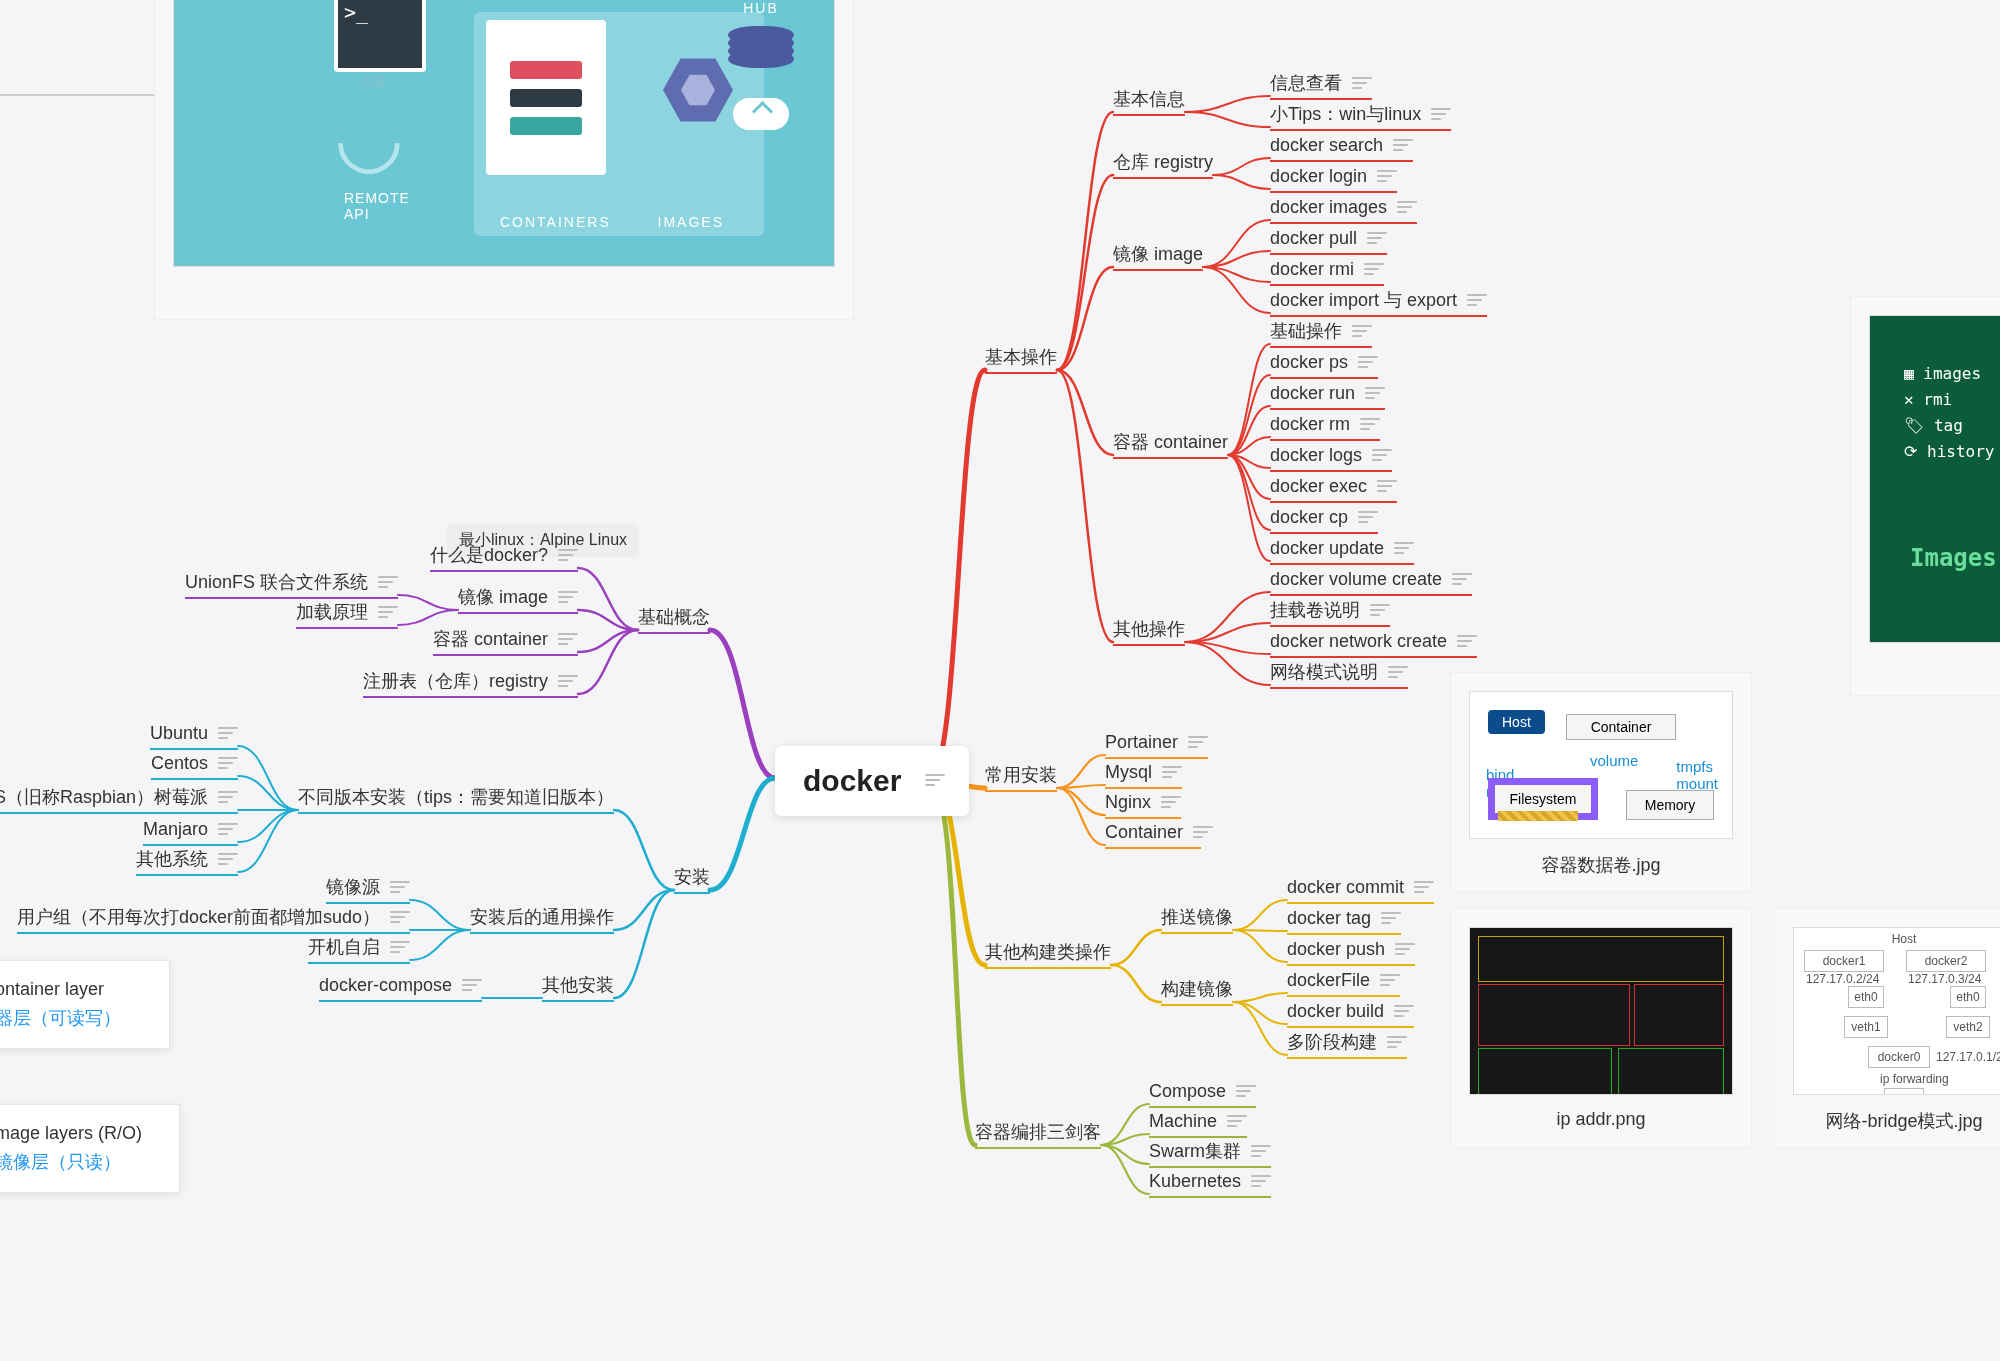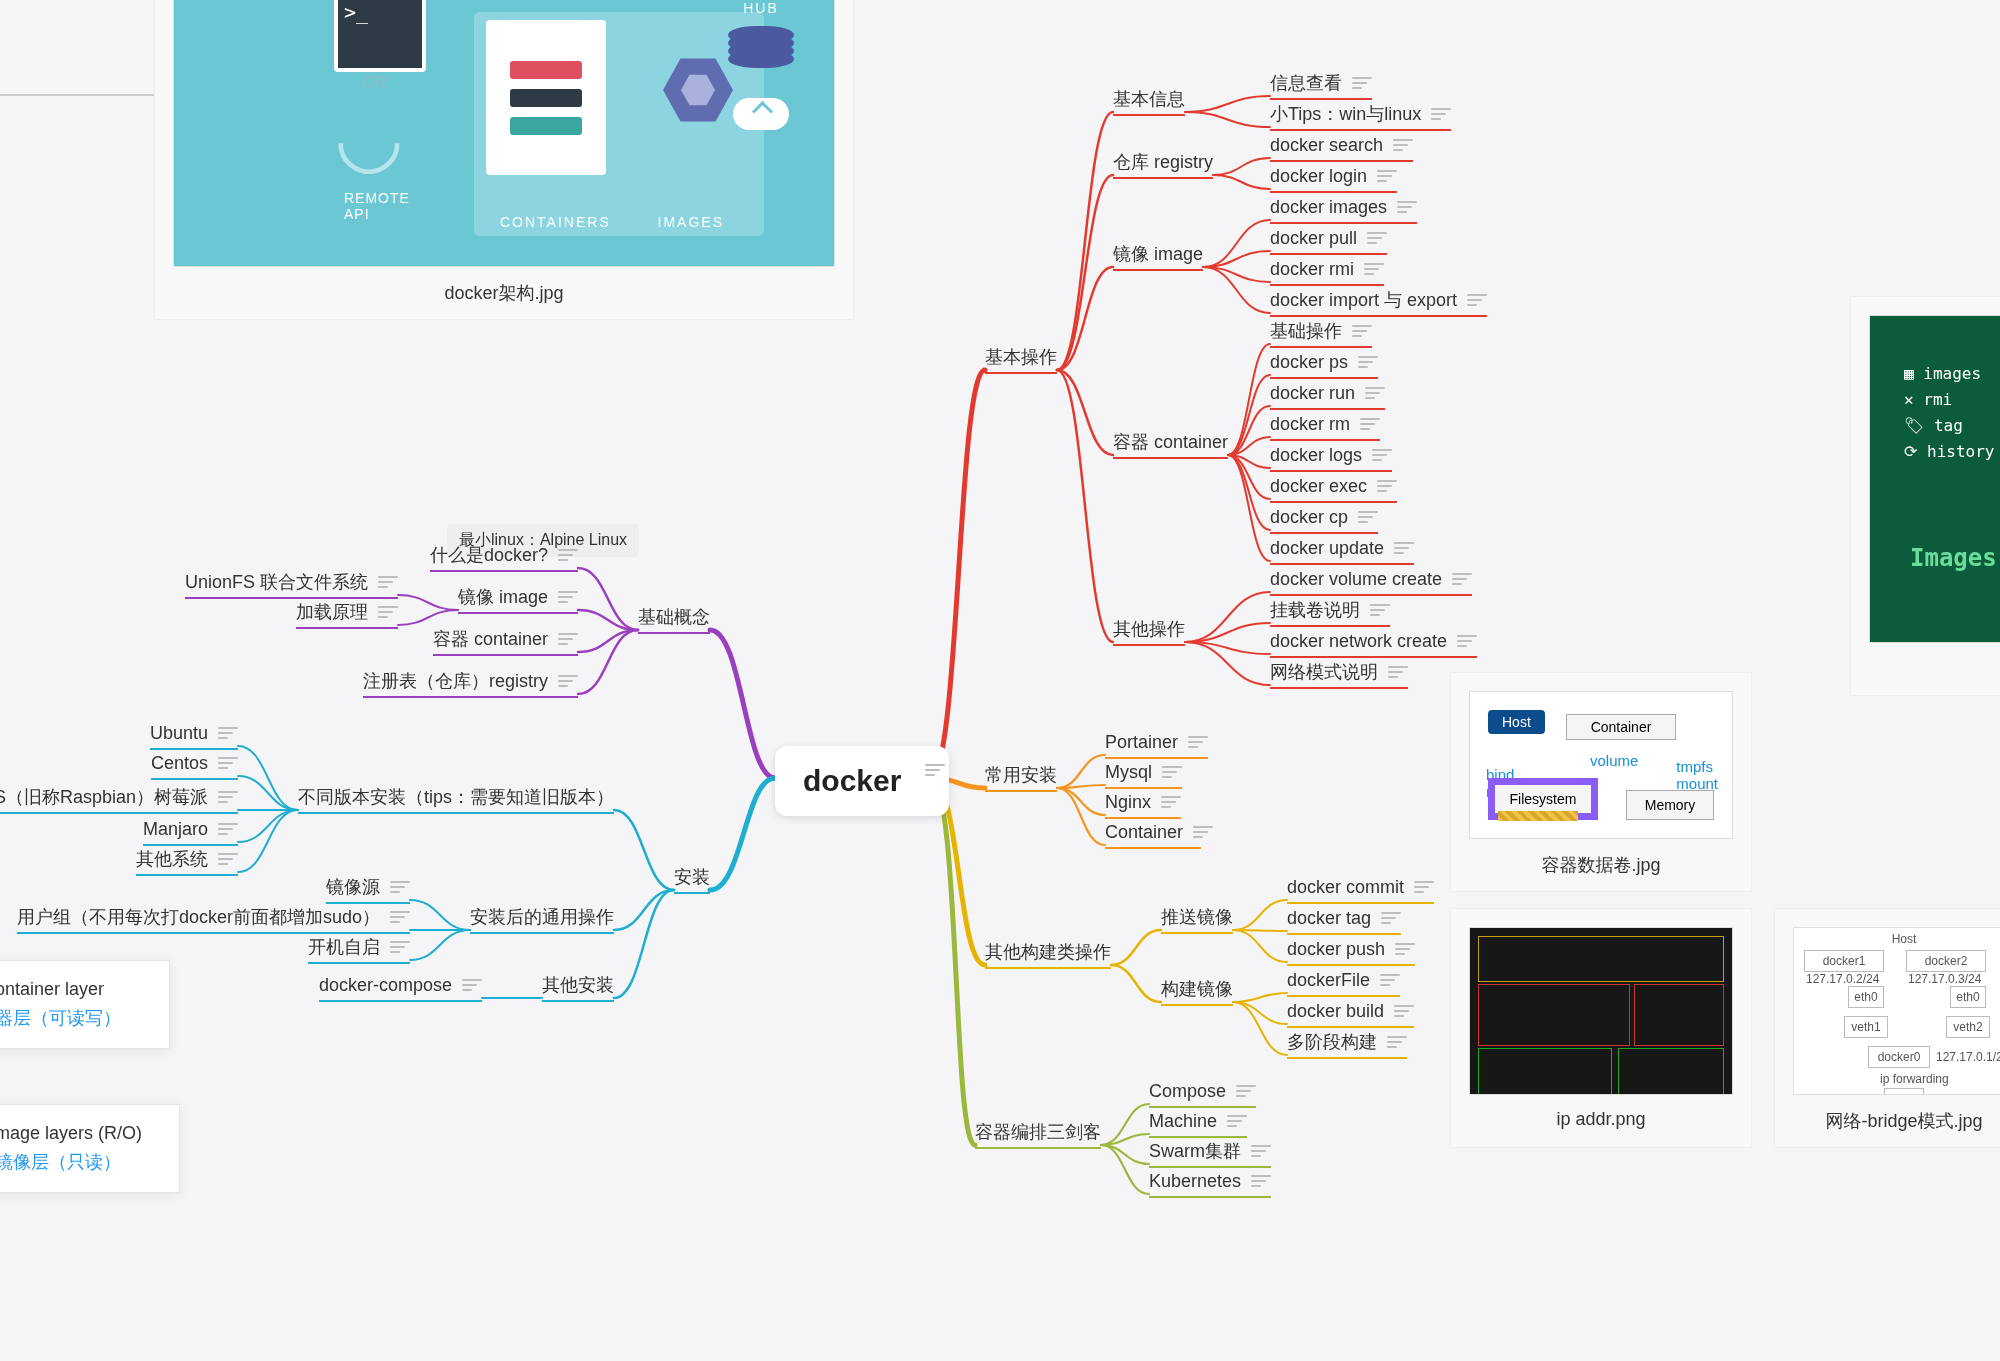--- a/index.html
+++ b/index.html
@@ -1,21 +1,21 @@
 <!DOCTYPE html>
 <html><head>
 <meta charset="utf-8">
 <style>
 html,body{margin:0;padding:0;width:2000px;height:1361px;background:#f5f5f7;font-family:"PingFang SC","Microsoft YaHei","Helvetica Neue",Arial,sans-serif;overflow:hidden;position:relative}
 #stage{position:absolute;left:0;top:0;width:2000px;height:1361px}
 svg{position:absolute;left:0;top:0;pointer-events:none}
 .node{position:absolute;font-size:18px;color:#333;white-space:nowrap;line-height:1}
 .node.b{font-weight:400}
 .node .u{display:block;height:2px;margin-top:6px}
-.center{position:absolute;background:#fff;border-radius:12px;box-shadow:0 2px 8px rgba(0,0,0,.12);padding:18px 4px 18px 28px;font-weight:700;font-size:30px;color:#222;display:flex;align-items:flex-start;gap:14px}
+.center{position:absolute;background:#fff;border-radius:6px;box-shadow:0 2px 8px rgba(0,0,0,.12);padding:18px 24px 18px 28px;font-weight:700;font-size:30px;color:#222;display:flex;align-items:center;gap:14px}
 .noteicon{display:inline-block;width:20px;height:14px;position:relative;margin-left:10px;vertical-align:middle}
 .noteicon span{display:block;height:2px;background:#bdbdbd;margin-bottom:3px;border-radius:2px}
 .noteicon span:nth-child(1){width:100%}
 .noteicon span:nth-child(2){width:75%}
 .noteicon span:nth-child(3){width:50%}
 .callout{position:absolute;background:#eee;border-radius:4px;padding:6px 12px;font-size:16px;color:#333}
 .panel{position:absolute;background:#f8f8f9;border:1px solid #eee;border-radius:2px;padding:18px 18px 12px;box-sizing:border-box}
 .panel .img{background:#fff;width:100%;height:calc(100% - 40px);border:1px solid #ddd;box-sizing:border-box;position:relative;overflow:hidden}
 .panel .cap{text-align:center;font-size:18px;color:#333;margin-top:14px}
 .leftcard{position:absolute;background:#fff;border:1px solid #e5e5e5;box-shadow:0 2px 10px rgba(0,0,0,.08);padding:18px 24px;font-size:18px;color:#333}
@@ -175,21 +175,20 @@
     <div class="hub">
       <div style="color:#fff;font-size:14px;letter-spacing:2px;margin-bottom:20px">HUB</div>
       <div class="stack"></div>
             <div class="stack"></div>
             <div class="stack"></div>
             <div class="stack"></div>
       <div class="cloud"></div>
     </div>
   </div>
       </div>
-  <div class="cap">docker架构.jpg</div>
 </div>
 
 <div class="panel" style="left:1850px;top:296px;width:260px;height:400px">
   <div class="img">
         <div class="green">
     <div class="row" style="top:48px">▦ images</div>
     <div class="row" style="top:74px">✕ rmi</div>
     <div class="row" style="top:100px">🏷 tag</div>
     <div class="row" style="top:126px">⟳ history</div>
     <div class="title">Images</div>

